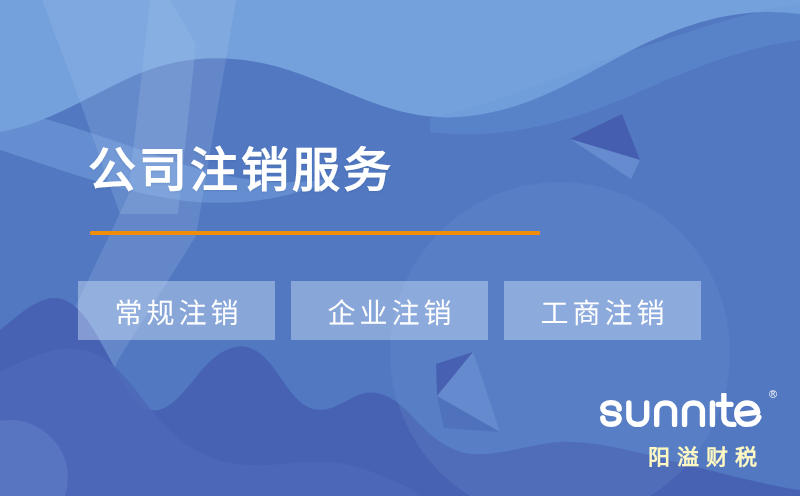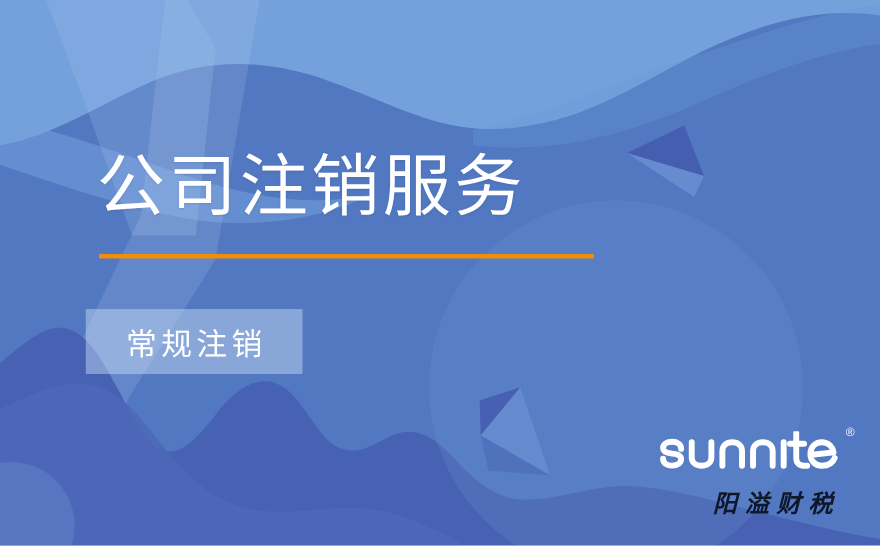--- a/index.html
+++ b/index.html
@@ -27,23 +27,23 @@
   }
   .overlay {
     position: absolute;
     z-index: 5;
   }
 
   
   #headline {
     left: 88px;
     top: 140px;
-    font-size: 62px;
+    font-size: 48px;
     line-height: 62px;
-    font-weight: 400;
+    font-weight: 700;
     color: #ffffff;
     letter-spacing: 3px;
     white-space: nowrap;
     text-shadow: 0 1px 2px rgba(40,70,130,0.18);
   }
   #title-rule {
     left: 90px;
     top: 231px;
     width: 450px;
     height: 4px;
@@ -97,23 +97,22 @@
     font-size: 11px;
     line-height: 11px;
     color: #ffffff;
   }
   #logo-sub {
     margin-top: 2px;
     font-size: 22px;
     letter-spacing: 7px;
     text-indent: 7px;
     font-weight: 700;
-    color: #0f172a;
+    color: #fef9c3;
     white-space: nowrap;
-    font-style: italic;
   }
 </style>
 </head>
 <body>
 
 <div id="banner">
 
   <svg id="bg-art" viewBox="0 0 800 496" preserveAspectRatio="none">
 
     <rect x="0" y="0" width="800" height="496" fill="#5178C0"></rect>
@@ -174,20 +173,26 @@
   </svg>
 
   <div class="overlay" id="headline">公司注销服务</div>
 
   <div class="overlay" id="title-rule"></div>
 
   <div class="overlay" id="tag-row">
     <div class="tag">
       <span>常规注销</span>
     </div>
+    <div class="tag">
+      <span>企业注销</span>
+    </div>
+    <div class="tag">
+      <span>工商注销</span>
+    </div>
   </div>
 
   <div class="overlay" id="logo">
     <div id="logo-mark">
       <svg id="logo-word" viewBox="0 0 232 56" height="40" width="166">
         <g fill="none" stroke="#ffffff" stroke-width="7.5" stroke-linecap="round" stroke-linejoin="round">
 
           <path d="M29.5,22.5 C29.5,16.5 24.5,13.5 18,13.5 C11.5,13.5 6.5,16.5 6.5,21.5
                    C6.5,26.5 11.5,28 18,28.5 C24.5,29 29.5,30.5 29.5,35.5
                    C29.5,40.8 24.5,43.8 18,43.8 C11.5,43.8 6.5,40.8 6.5,35"></path>

